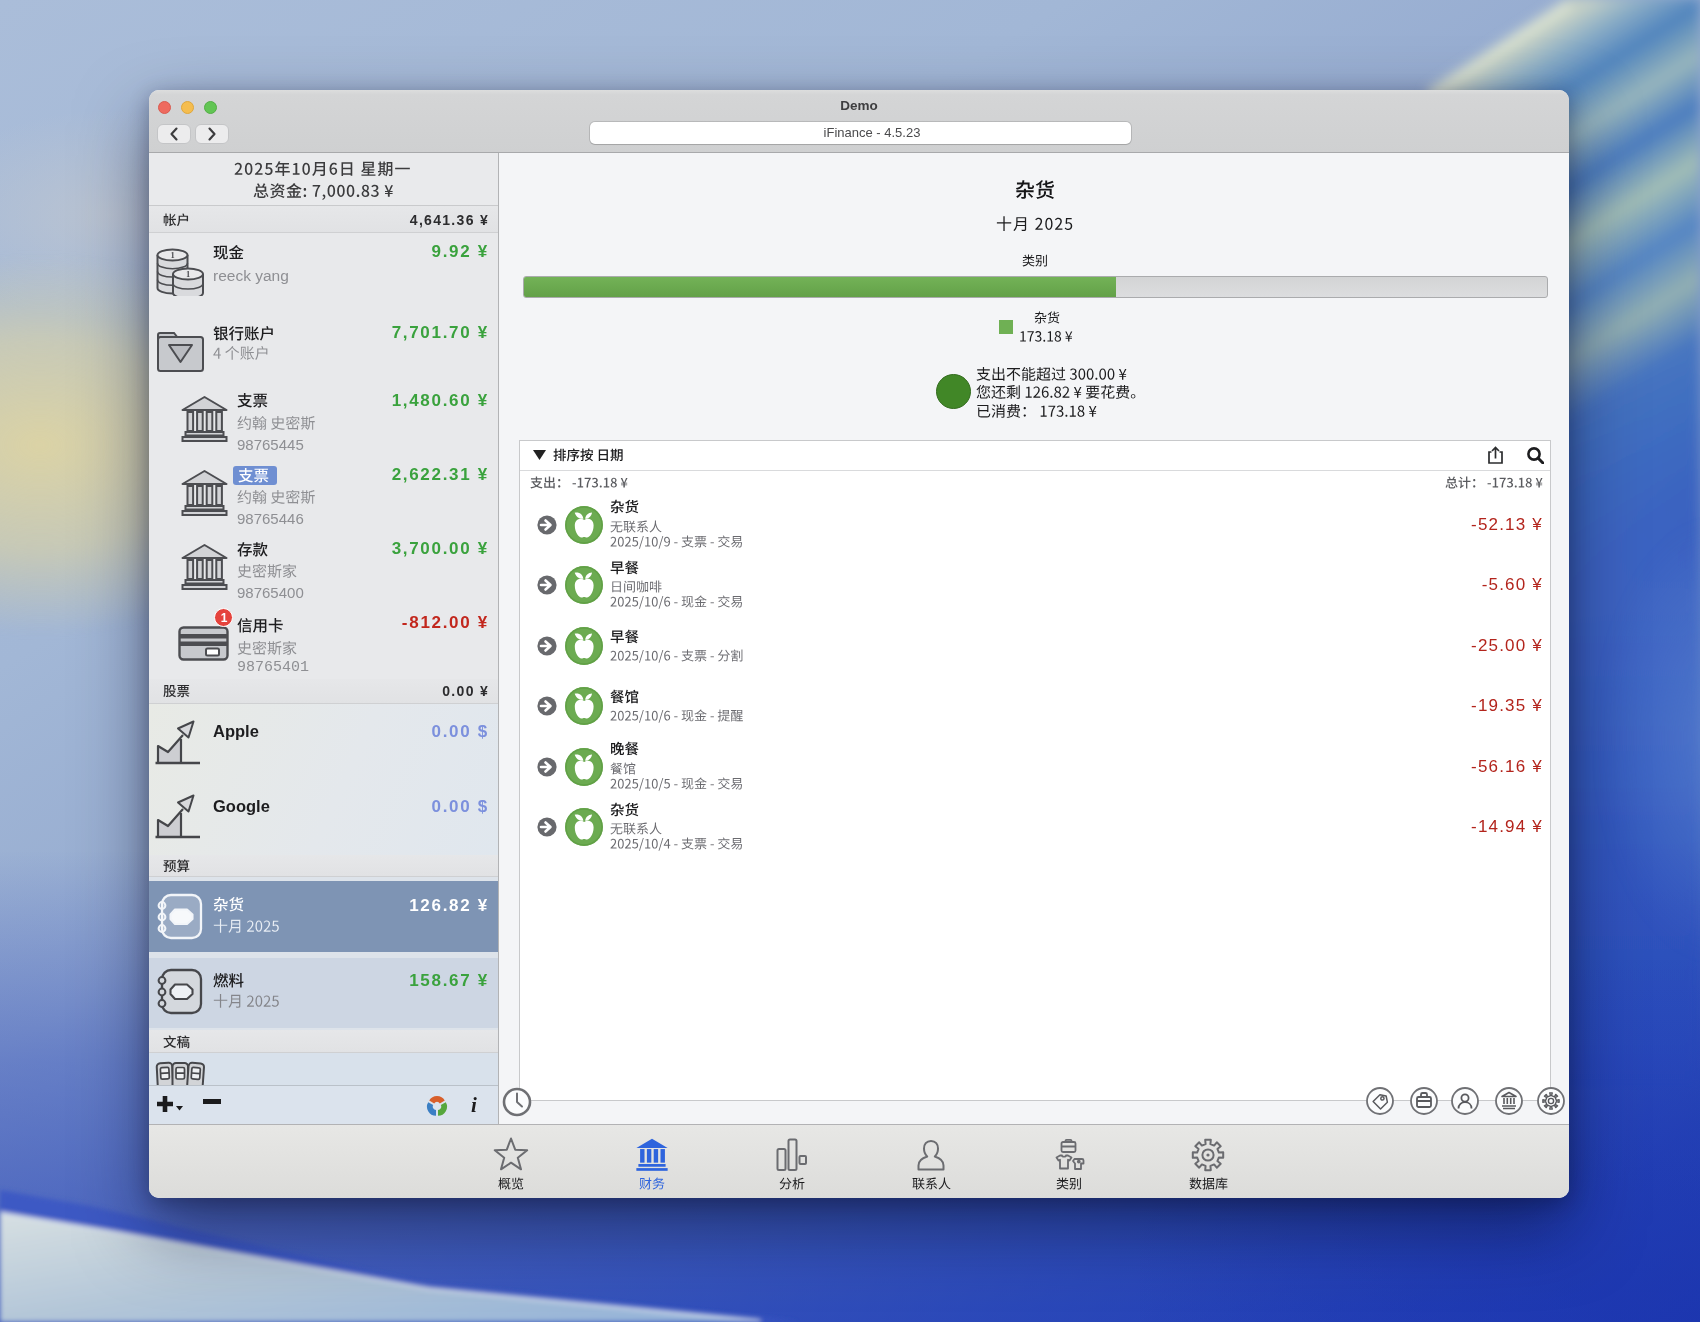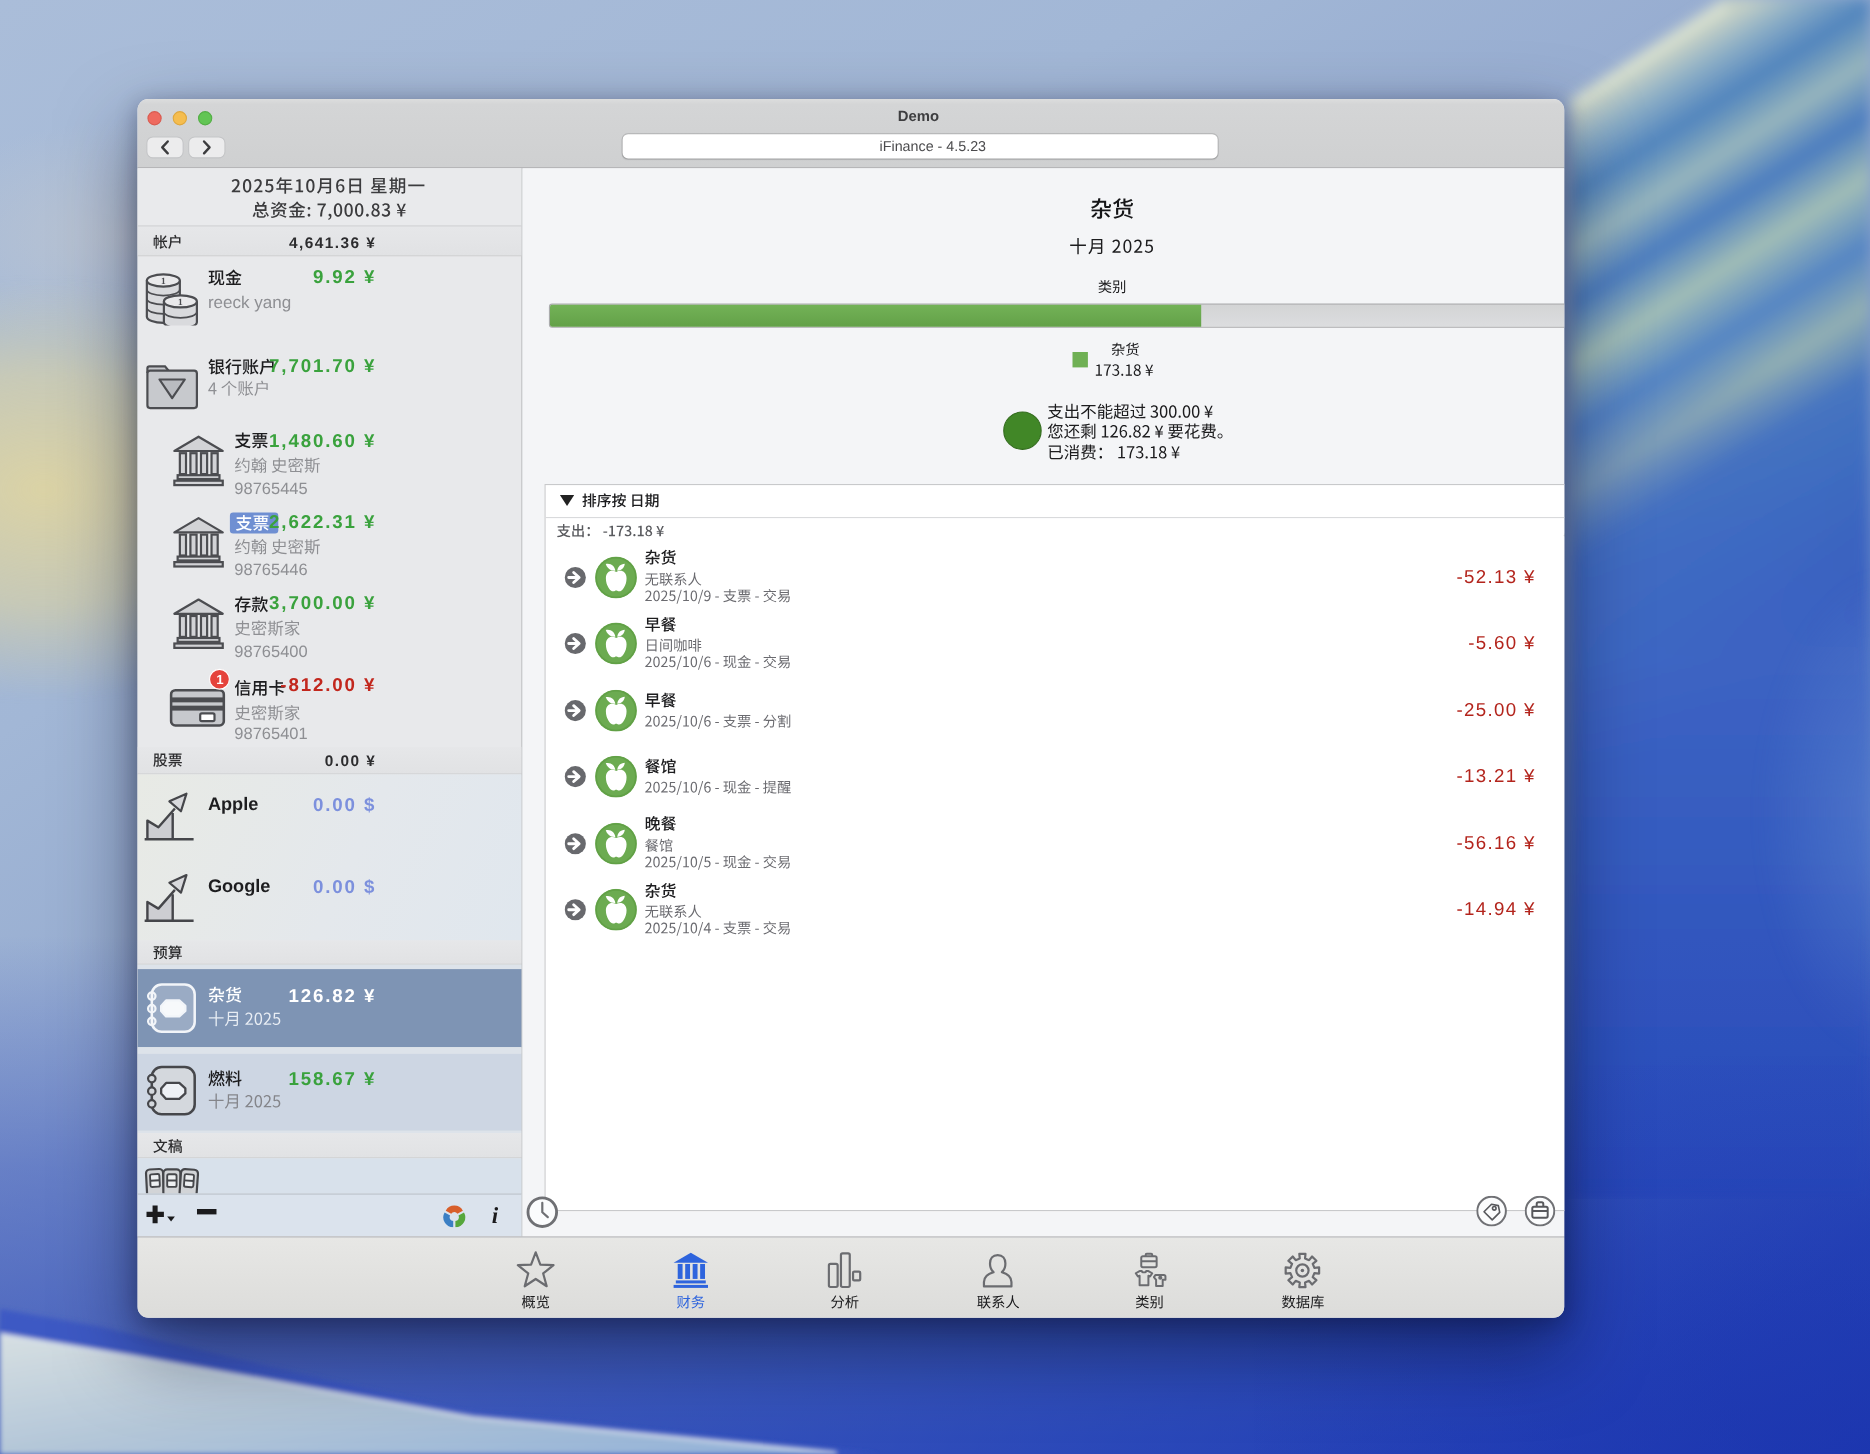--- a/index.html
+++ b/index.html
@@ -1,20 +1,20 @@
 <!DOCTYPE html>
 <html><head><meta charset="utf-8"><style>
 
 *{margin:0;padding:0;box-sizing:border-box}
 html,body{width:1700px;height:1322px;overflow:hidden}
 body{font-family:"Liberation Sans",sans-serif;position:relative;background:#7f9cce}
 .t{position:absolute}
 #wall{position:absolute;inset:0;overflow:hidden}
 .wp{position:absolute}
-#win{position:absolute;left:125px;top:90px;width:1297px;height:1108px;border-radius:10px;background:#f4f5f7;box-shadow:0 30px 70px rgba(5,10,40,0.5),0 5px 20px rgba(5,10,40,0.3);overflow:hidden}
+#win{position:absolute;left:149px;top:90px;width:1420px;height:1108px;border-radius:10px;background:#f4f5f7;box-shadow:0 30px 70px rgba(5,10,40,0.5),0 5px 20px rgba(5,10,40,0.3);overflow:hidden}
 
 </style></head><body>
 <div id="wall">
 <div class="wp" style="inset:0;background:linear-gradient(148deg,#aabdd9 0%,#a2b7d6 28%,#95abd0 44%,#7c97cb 58%,#5a7dc6 70%,#3c60c0 82%,#2a4bb8 92%,#2444b2 100%)"></div>
 <div class="wp" style="left:-80px;top:110px;width:380px;height:210px;background:radial-gradient(closest-side,rgba(198,201,205,0.6),rgba(198,201,205,0) 100%)"></div>
 <div class="wp" style="left:-250px;top:255px;width:580px;height:380px;background:radial-gradient(closest-side,rgba(222,212,162,0.95),rgba(222,212,162,0.6) 55%,rgba(222,212,162,0) 100%);filter:blur(5px)"></div>
 <svg class="wp" style="left:1380px;top:-10px" width="320" height="1100" viewBox="0 0 320 1100">
 <defs>
 <filter id="bl" x="-20%" y="-20%" width="140%" height="140%">
           <feGaussianBlur stdDeviation="6"></feGaussianBlur>
@@ -263,21 +263,21 @@
       </g>
     </svg>
 <svg class="t" style="left:88.0px;top:546.8px" width="62.0" height="22.5">
       <g transform="translate(0,16.65) scale(0.015000,-0.015000)" fill="#8e8f93">
         <use href="#r7" x="0"></use>
         <use href="#r8" x="1000"></use>
         <use href="#r9" x="2000"></use>
         <use href="#r10" x="3000"></use>
       </g>
     </svg>
-<div style="position:absolute;top:567.2px;font-size:15px;line-height:22.5px;color:#8e8f93;font-weight:400;white-space:nowrap;left:88.0px;">98765401</div>
+<div style="position:absolute;top:567.2px;font-size:15px;line-height:22.5px;color:#8e8f93;font-weight:400;white-space:nowrap;left:88.0px;font-family:Liberation Mono, monospace;">98765401</div>
 <div style="position:absolute;top:520.2px;font-size:17px;line-height:25.5px;color:#c2271d;font-weight:700;white-space:nowrap;letter-spacing:1.7px;right:1080.0px;">-812.00 ¥</div>
 <div style="position:absolute;left:0;top:588.5px;width:349px;height:25.5px;background:linear-gradient(#e6e7e9,#e1e2e4);border-bottom:1px solid #cfd0d2"></div>
 <svg class="t" style="left:14.0px;top:591.4px" width="29.0" height="20.2">
       <g transform="translate(0,14.98) scale(0.013500,-0.013500)" fill="#2c2c2e">
         <use href="#m35" x="0"></use>
         <use href="#m29" x="1000"></use>
       </g>
     </svg>
 <div style="position:absolute;top:591.0px;font-size:14px;line-height:21.0px;color:#2c2c2e;font-weight:700;white-space:nowrap;letter-spacing:1.3px;right:1080.0px;">0.00 ¥</div>
 <div style="position:absolute;left:0;top:614px;width:349px;height:151px;background:linear-gradient(115deg,#e8eae5,#e4e8ec 55%,#e0e7ee)"></div>
@@ -702,21 +702,21 @@
         <use href="#r47" x="3722"></use>
         <use href="#r35" x="4114"></use>
         <use href="#r49" x="4893"></use>
         <use href="#r57" x="5464"></use>
         <use href="#r58" x="6464"></use>
         <use href="#r49" x="7688"></use>
         <use href="#r61" x="8259"></use>
         <use href="#r62" x="9259"></use>
       </g>
     </svg>
-<div style="position:absolute;top:603.2px;font-size:17px;line-height:25.5px;color:#b3241c;font-weight:400;white-space:nowrap;letter-spacing:1.2px;right:26.0px;">-13.21 ¥</div>
+<div style="position:absolute;top:603.2px;font-size:17px;line-height:25.5px;color:#b3241c;font-weight:400;white-space:nowrap;letter-spacing:1.2px;right:26.0px;">-19.35 ¥</div>
 <svg class="t" style="left:387.5px;top:666.5px" width="20" height="20" viewBox="0 0 20 20">
       <circle cx="10" cy="10" r="9.6" fill="#68696d"></circle>
       <path d="M4 10 h7 M8.5 5.5 L13.5 10 L8.5 14.5" fill="none" stroke="#fff" stroke-width="2.6" stroke-linejoin="round" stroke-linecap="round"></path>
     </svg>
 <svg class="t" style="left:416px;top:657.5px" width="38" height="38" viewBox="0 0 38 38">
       <circle cx="19" cy="19" r="19" fill="#6cab51"></circle>
       <circle cx="19" cy="19" r="18" fill="none" stroke="#61a046" stroke-width="1.4"></circle>
       <path d="M19.2 13.9 C15 11.3, 9.8 13.4, 9.8 19.6 C9.8 26.2, 13.7 31.6, 16.5 31.6 C17.8 31.6, 18.1 30.9, 19.2 30.9 C20.3 30.9, 20.6 31.6, 21.9 31.6 C24.7 31.6, 28.6 26.2, 28.6 19.6 C28.6 13.4, 23.4 11.3, 19.2 13.9 Z" fill="#fff"></path>
       <path d="M18.4 12.8 C13.2 13.1, 10.8 9.8, 9.7 6.7 C14.9 5.9, 17.7 8.8, 18.4 12.8 Z" fill="#fff"></path>
       <path d="M20.2 12.8 C20.4 9.2, 23.1 6.6, 27 6.4 C26.6 10.1, 23.8 12.7, 20.2 12.8 Z" fill="#fff"></path>

